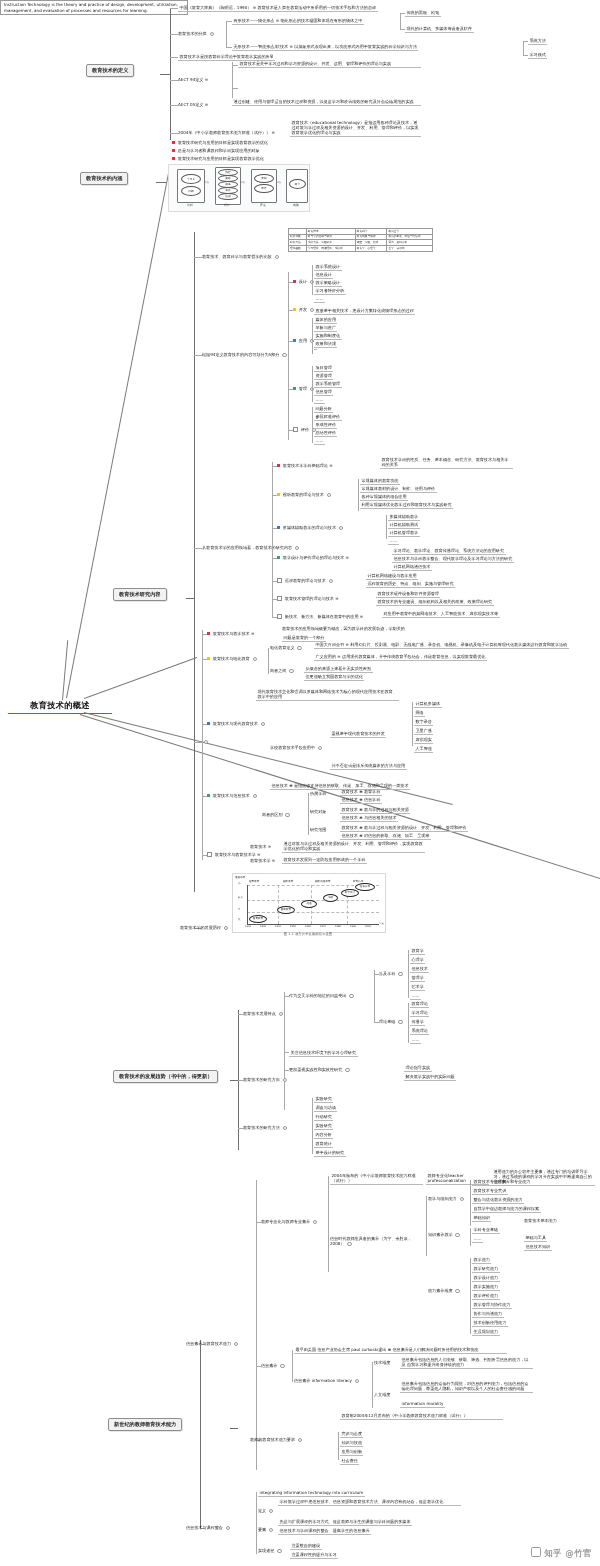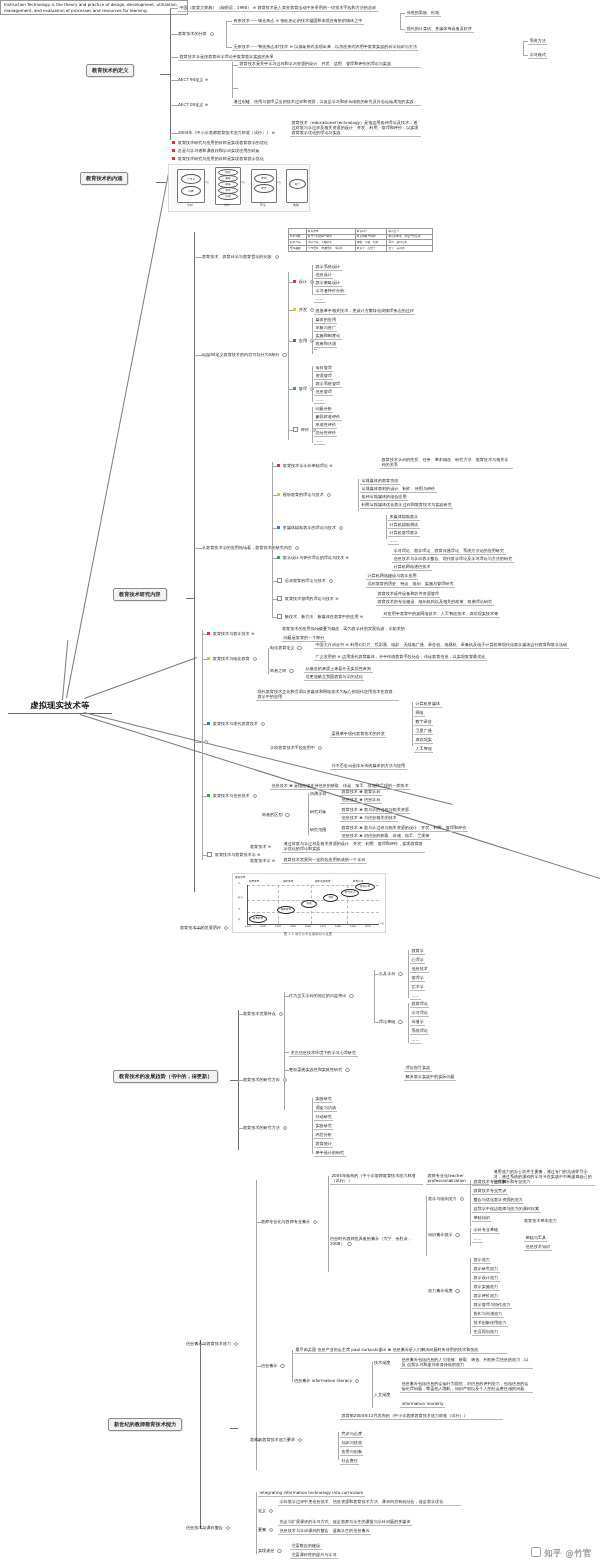--- a/index.html
+++ b/index.html
@@ -82,21 +82,21 @@
   
   .tbl{position:absolute;border-collapse:collapse;font-size:2.7px;background:#fff;}
   .tbl td{border:.4px solid #999;padding:.8px 1px;color:#222;line-height:1.15;
           vertical-align:middle;}
 </style>
 </head>
 <body>
 
 <div id="canvas">
 
-  <div class="root" style="left:8px;top:700px;width:104px;text-align:center;">虚拟现实技术等</div>
+  <div class="root" style="left:8px;top:700px;width:104px;text-align:center;">教育技术的概述</div>
 
   <div class="spoke" style="left:62px;top:700px;width:60px;transform:rotate(-85deg);"></div>
   <div class="spoke" style="left:66px;top:698px;width:540px;transform:rotate(-79deg);"></div>
   <div class="spoke" style="left:84px;top:698px;width:120px;transform:rotate(-20deg);"></div>
   <div class="spoke" style="left:84px;top:712px;width:380px;transform:rotate(14deg);"></div>
   <div class="spoke" style="left:80px;top:714px;width:740px;transform:rotate(17.5deg);"></div>
 
   <div class="b1" style="left:86px;top:64px;">教育技术的定义</div>
   <div class="h dark" style="left:160px;top:74px;width:10px;"></div>
   <div class="v dark" style="left:170px;top:8px;height:132px;"></div>

